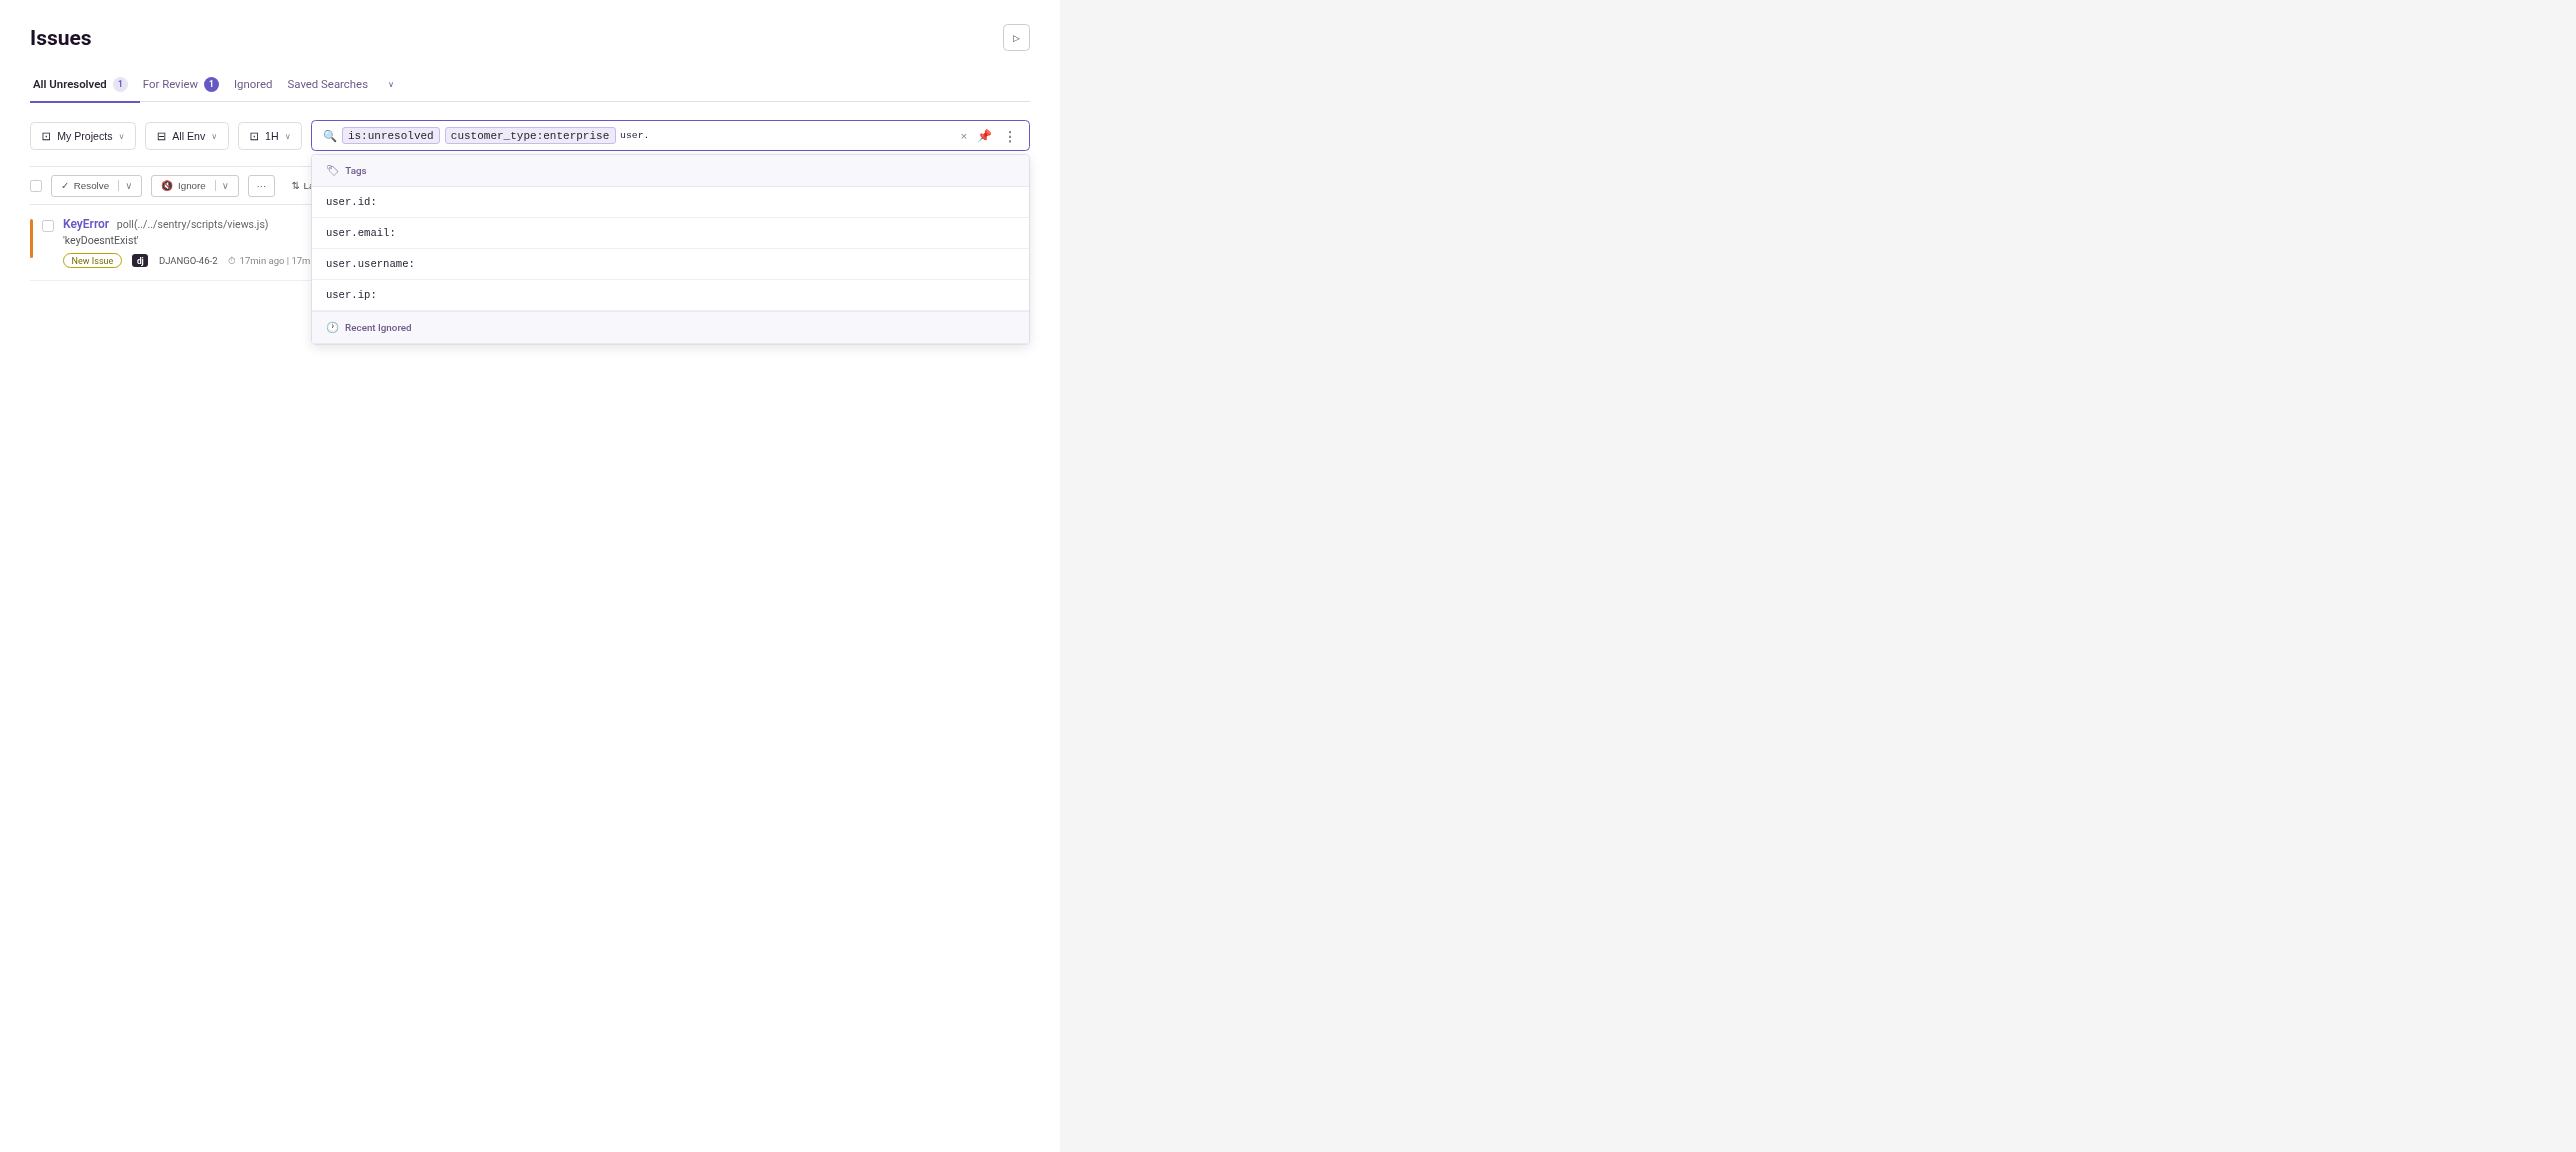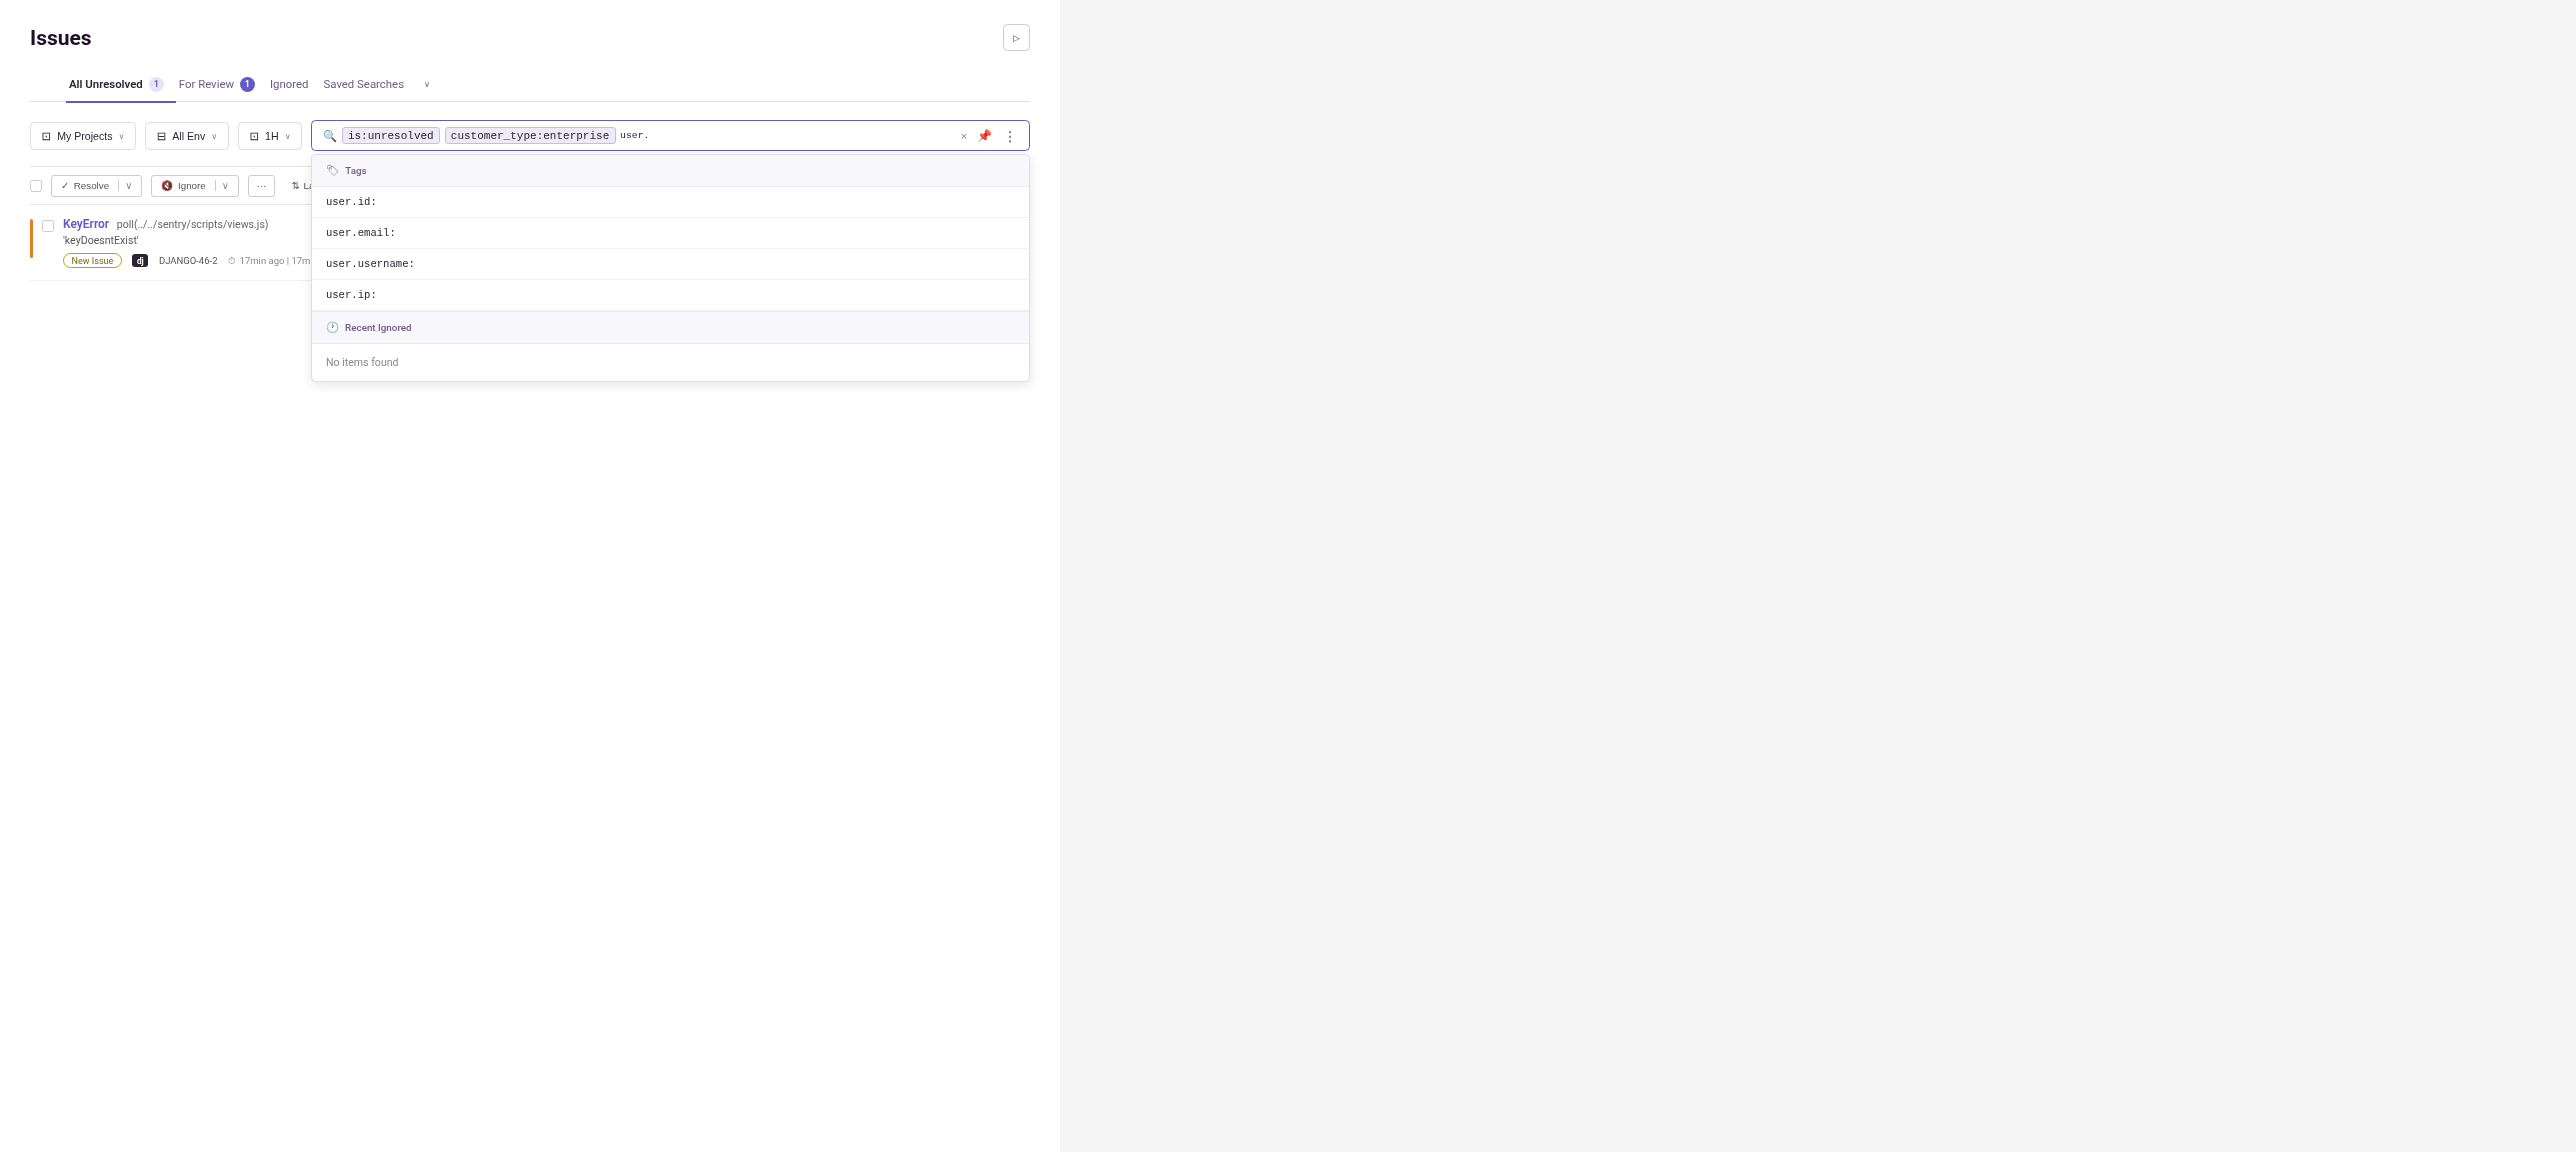--- a/index.html
+++ b/index.html
@@ -55,21 +55,20 @@
       font-size: 11.4px;
       color: #6c5b8a;
       border-bottom: 2.3px solid transparent;
       margin-bottom: -1.5px;
       white-space: nowrap;
     }
     .tab.active {
       color: #2b2233;
       font-weight: 600;
       border-bottom: 2.3px solid #6559c5;
-      margin-left: 36px;
     }
     .tab-badge {
       background: #6559c5;
       color: #fff;
       border-radius: 50%;
       width: 15px;
       height: 15px;
       display: flex;
       align-items: center;
       justify-content: center;
@@ -415,21 +414,20 @@
           <span>Tags</span>
         </div>
         <div class="dropdown-item">user.id:</div>
         <div class="dropdown-item">user.email:</div>
         <div class="dropdown-item">user.username:</div>
         <div class="dropdown-item">user.ip:</div>
         <div class="dropdown-section-header recent">
           <span class="history-icon">🕐</span>
           <span>Recent Ignored</span>
         </div>
-        <div class="no-items">No items found</div>
       </div>
     </div>
   </div>
 
   <div class="issues-table-header">
     <div class="checkbox"></div>
     <button class="action-btn">
       <span>✓</span>
       <span>Resolve</span>
       <span style="border-left:0.8px solid #ccc; margin-left:4.5px; padding-left:6px; color:#888;">∨</span>

